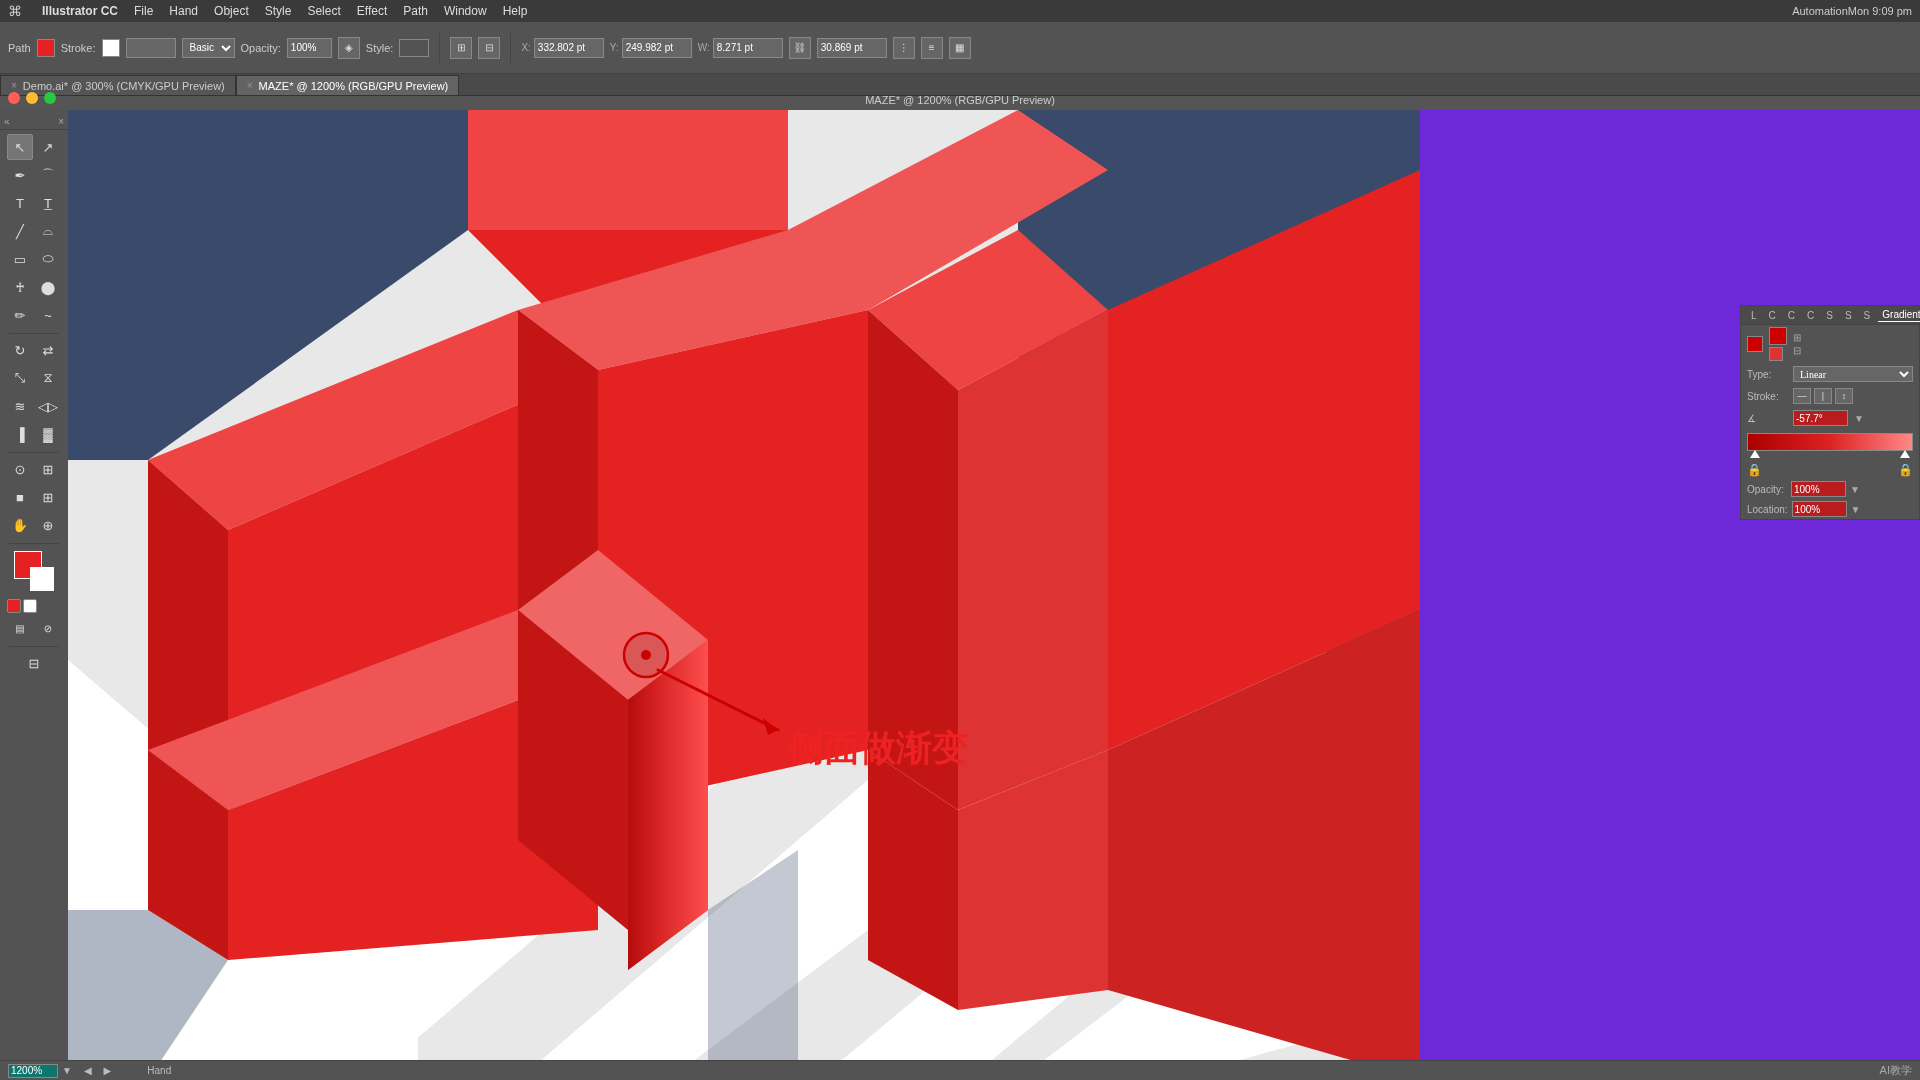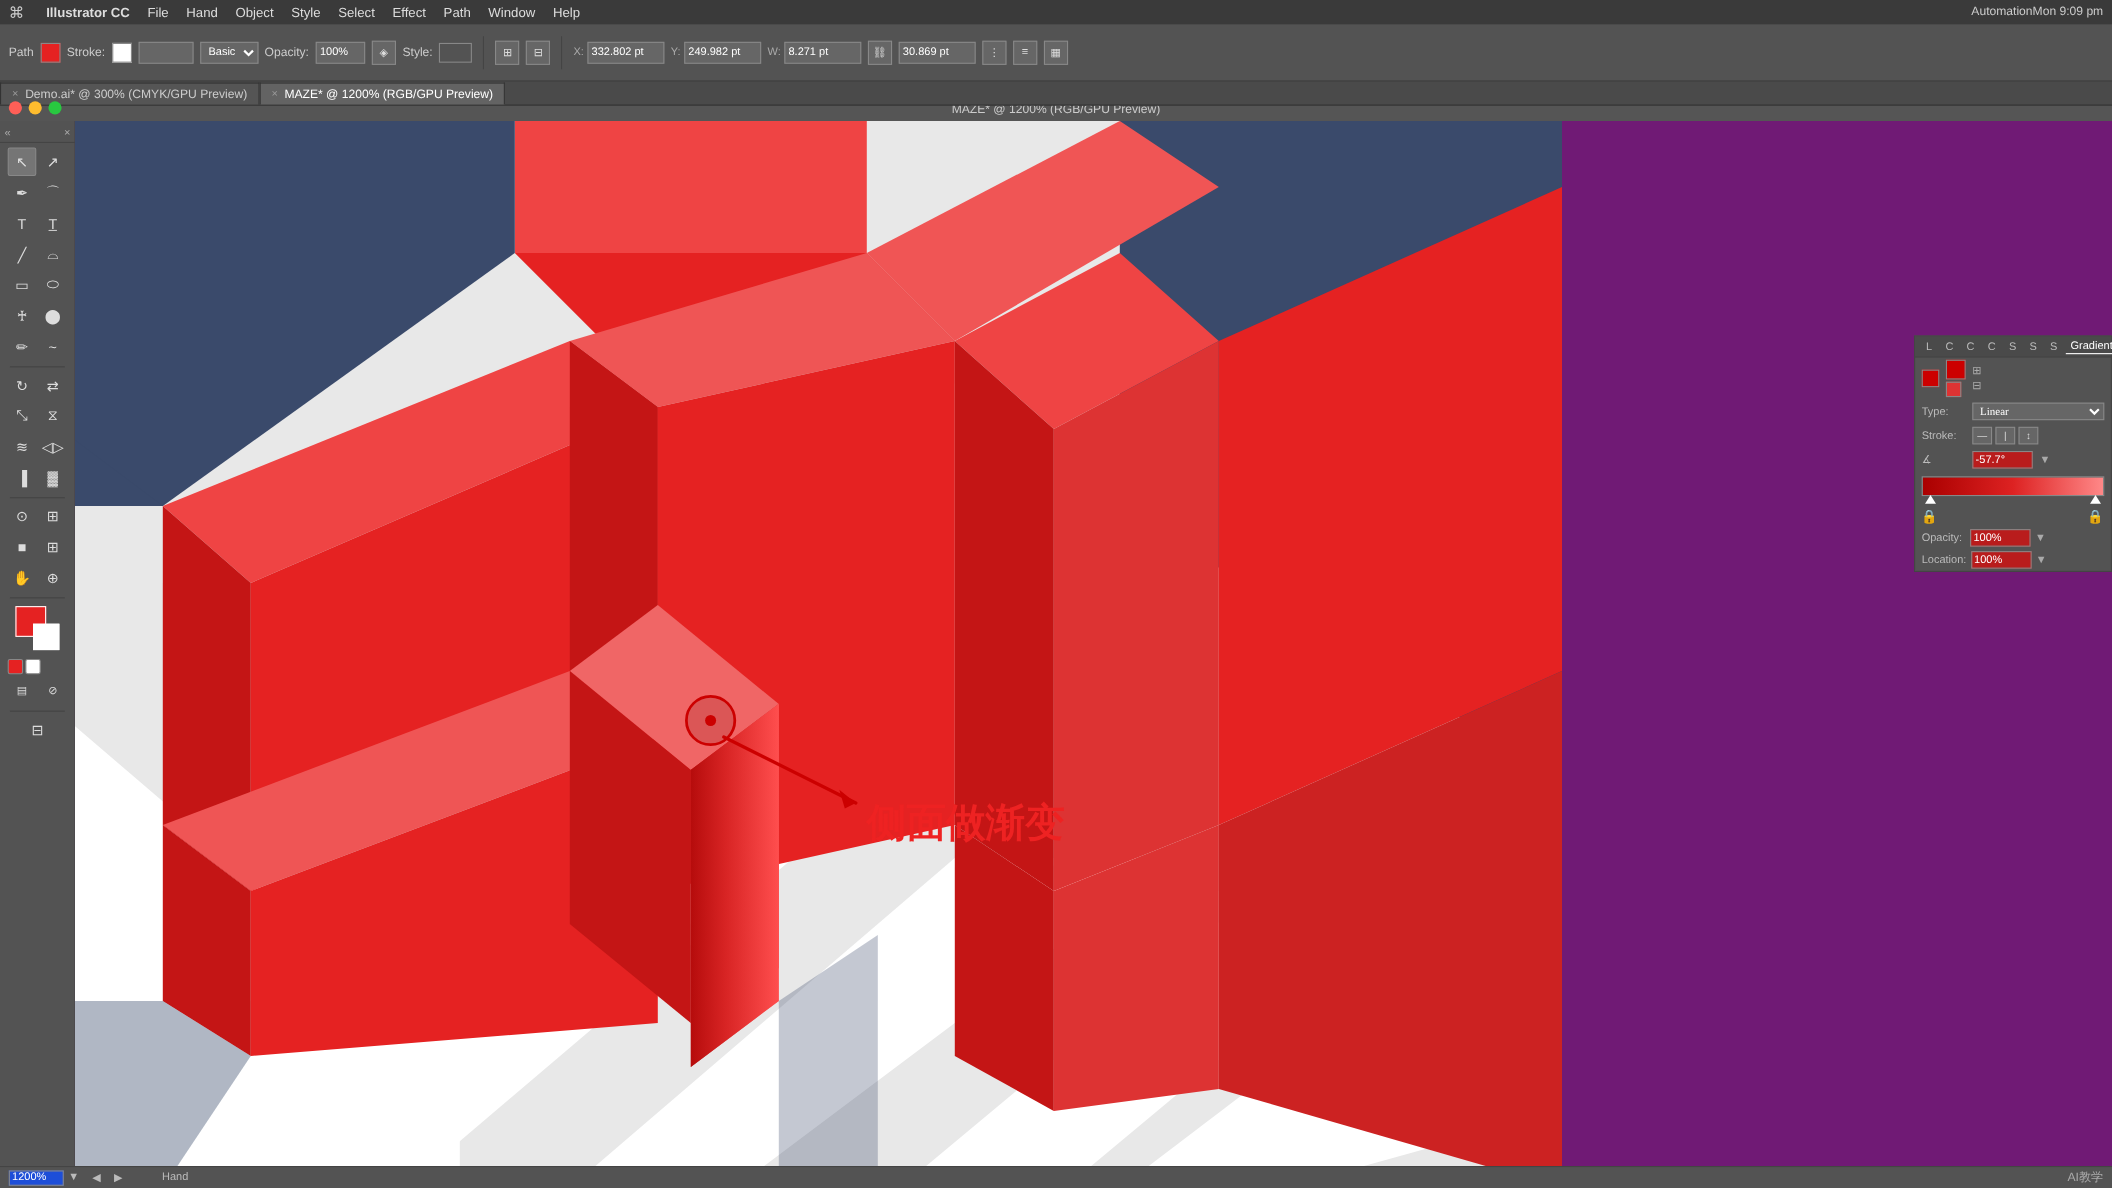--- a/index.html
+++ b/index.html
@@ -73,31 +73,31 @@
     .tool-btn.active { background: rgba(255,255,255,0.2); border-color: #888; }
     .tool-sep { width: 50px; height: 1px; background: #444; margin: 3px 0; }
     .color-swatches { display: flex; flex-direction: column; align-items: center; margin-top: 4px; position: relative; width: 40px; height: 40px; }
     .swatch-fg { width: 28px; height: 28px; background: #e52222; border: 1px solid #fff; position: absolute; top: 0; left: 0; cursor: pointer; }
     .swatch-bg { width: 24px; height: 24px; background: #fff; border: 1px solid #fff; position: absolute; bottom: 0; right: 0; cursor: pointer; }
     .swatch-small { width: 14px; height: 14px; }
 
     
     #canvas-area {
       position: absolute; top: 110px; left: 68px; right: 0; bottom: 20px;
-      background: #701a75; overflow: hidden;
+      background: #6d28d9; overflow: hidden;
     }
 
     
     #statusbar {
       position: absolute; bottom: 0; left: 0; width: 1920px; height: 20px;
       background: #535353; display: flex; align-items: center; padding: 0 8px; gap: 12px;
       font-size: 10px; color: #bbb; z-index: 100; border-top: 1px solid #444;
     }
     .status-zoom { display: flex; align-items: center; gap: 4px; }
-    .status-input { width: 50px; height: 14px; background: #1d4ed8; border: 1px solid #888; color: #fff; font-size: 10px; padding: 0 2px; }
+    .status-input { width: 50px; height: 14px; background: #0f766e; border: 1px solid #888; color: #fff; font-size: 10px; padding: 0 2px; }
 
     
     #gradient-panel {
       position: absolute; top: 305px; right: 0; width: 180px;
       background: #535353; border: 1px solid #444; z-index: 200;
     }
     .panel-header {
       display: flex; align-items: center; background: #4a4a4a; padding: 2px 6px; border-bottom: 1px solid #444;
       font-size: 10px; color: #ccc; gap: 4px;
     }

